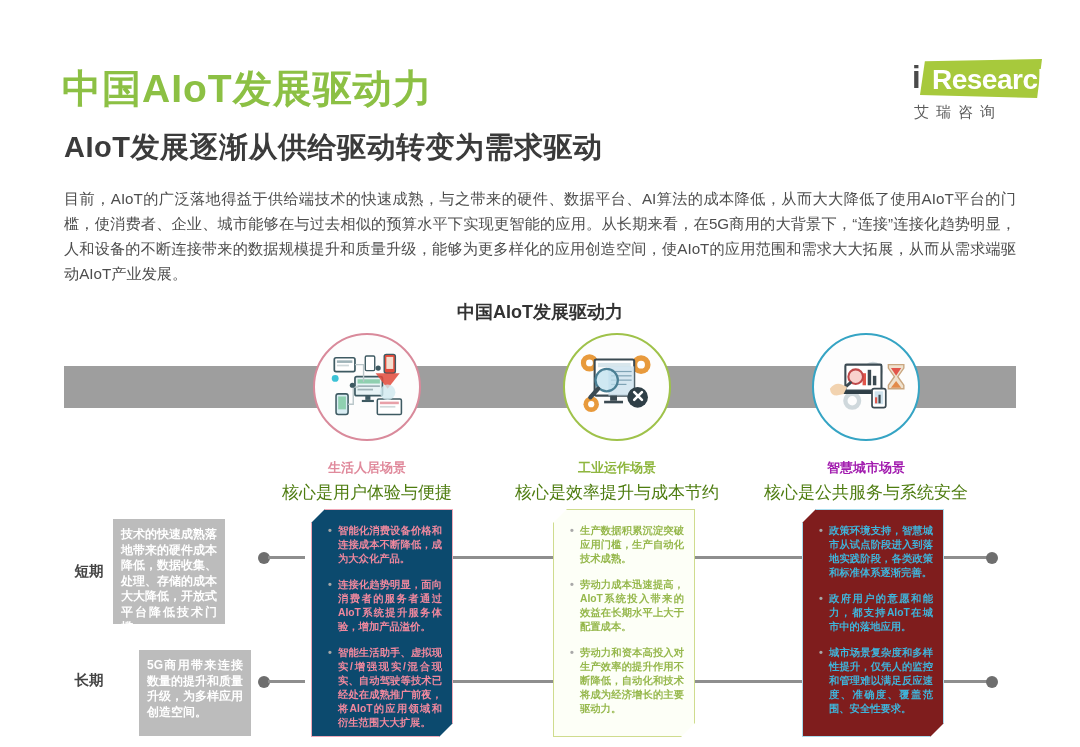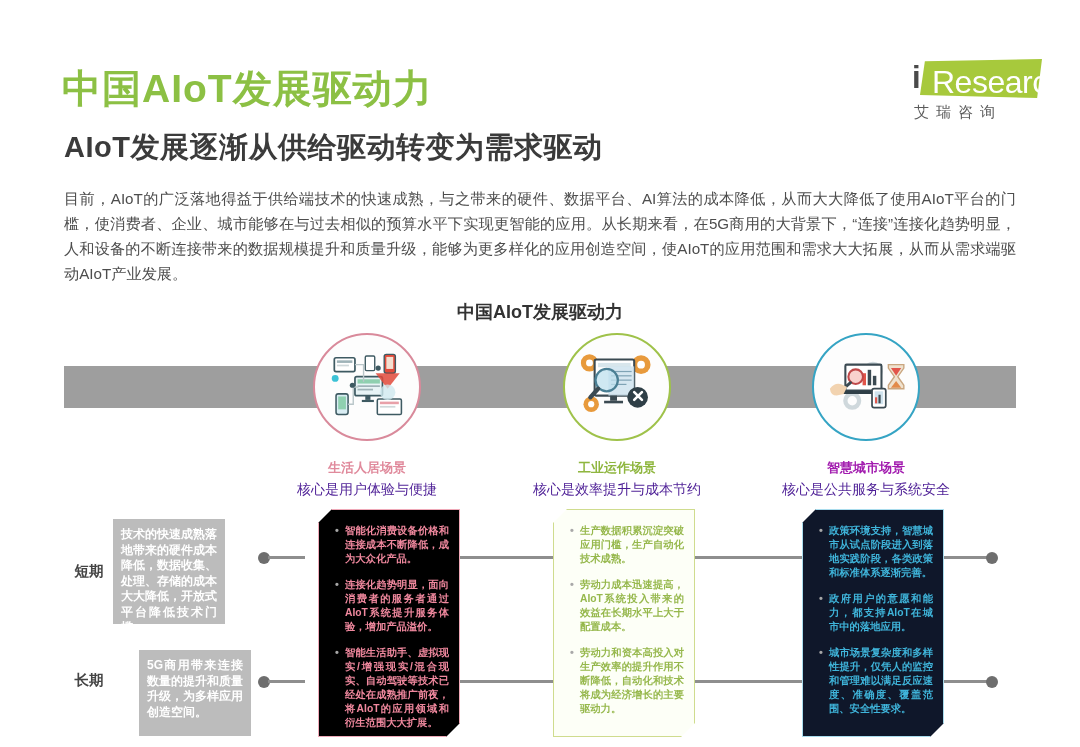--- a/index.html
+++ b/index.html
@@ -31,21 +31,21 @@
     font-size: 31px; font-weight: 700; color: #4a4a4a; line-height: 1;
     z-index: 3;
   }
   .logo-slab {
     position: absolute; left: 36px; top: 1px; width: 122px; height: 39px;
     background: #a7c93c;
     clip-path: polygon(4% 6%, 100% 0%, 96% 100%, 0% 92%);
   }
   .logo-word {
     position: absolute; left: 48px; top: 6px;
-    font-size: 32px; font-weight: 400; color: #ffffff; letter-spacing: -0.5px;
+    font-size: 28px; font-weight: 700; color: #ffffff; letter-spacing: -0.5px;
     z-index: 4;
   }
   .logo-cn {
     position: absolute; left: 30px; top: 45px; width: 128px;
     font-size: 15px; color: #5b5b5b; letter-spacing: 7px; white-space: nowrap;
   }
 
   
   .lead {
     position: absolute; left: 64px; top: 186px; width: 952px;
@@ -67,21 +67,21 @@
     position: absolute; top: 333px; width: 108px; height: 108px;
     border-radius: 50%; background: #fdfdfd;
     display: flex; align-items: center; justify-content: center;
   }
   .c1 { left: 313px; border: 2.5px solid #d98a9b; }
   .c2 { left: 563px; border: 2.5px solid #9fc24a; }
   .c3 { left: 812px; border: 2.5px solid #35a4c4; }
 
   .scen-label { position: absolute; width: 240px; text-align: center; }
   .scen-label .name { font-size: 13px; font-weight: 700; margin-bottom: 4px; }
-  .scen-label .desc { font-size: 14px; color: #4c1d95; }
+  .scen-label .desc { font-size: 17px; color: #4d7c0f; }
   .s1 { left: 247px; top: 459px; } .s1 .name { color: #e08a9c; }
   .s2 { left: 497px; top: 459px; } .s2 .name { color: #8fb63f; }
   .s3 { left: 746px; top: 459px; } .s3 .name { color: #a21caf; }
 
   
   .period-label {
     position: absolute; left: 66px; width: 46px;
     font-size: 14.5px; font-weight: 700; color: #444; text-align: center;
   }
   .pl-short { top: 562px; }
@@ -103,25 +103,25 @@
   }
   .conn-line { position: absolute; height: 3px; background: #8e8e8e; }
 
   
   .panel {
     position: absolute; top: 509px; width: 142px; height: 228px;
     padding: 14px 10px 10px 16px;
     font-size: 10.3px; line-height: 14px; font-weight: 700;
   }
   .panel::before, .panel::after { content: ""; position: absolute; }
-  .p-pink  { left: 318px; border: 1.4px solid #efa9b8; color: #f0889e; background: #000000;
+  .p-pink  { left: 311px; border: 1.4px solid #efa9b8; color: #f0889e; background: #0c4a6e;
              clip-path: polygon(14px 0, 100% 0, 100% calc(100% - 14px), calc(100% - 14px) 100%, 0 100%, 0 14px); }
   .p-green { left: 553px; border: 1.4px solid #cfdc8e; color: #96b84c; background: #fdfff7;
              clip-path: polygon(14px 0, 100% 0, 100% calc(100% - 14px), calc(100% - 14px) 100%, 0 100%, 0 14px); }
-  .p-blue  { left: 802px; border: 1.4px solid #a9dced; color: #3fb4da; background: #0f172a;
+  .p-blue  { left: 802px; border: 1.4px solid #a9dced; color: #3fb4da; background: #7f1d1d;
              clip-path: polygon(14px 0, 100% 0, 100% calc(100% - 14px), calc(100% - 14px) 100%, 0 100%, 0 14px); }
 
   .panel ul { list-style: none; }
   .panel li { position: relative; padding-left: 10px; margin-bottom: 12px; text-align: justify; }
   .panel li::before {
     content: "•"; position: absolute; left: 0; top: -1px;
     font-size: 11px; color: #a8a8a8;
   }
 
   

